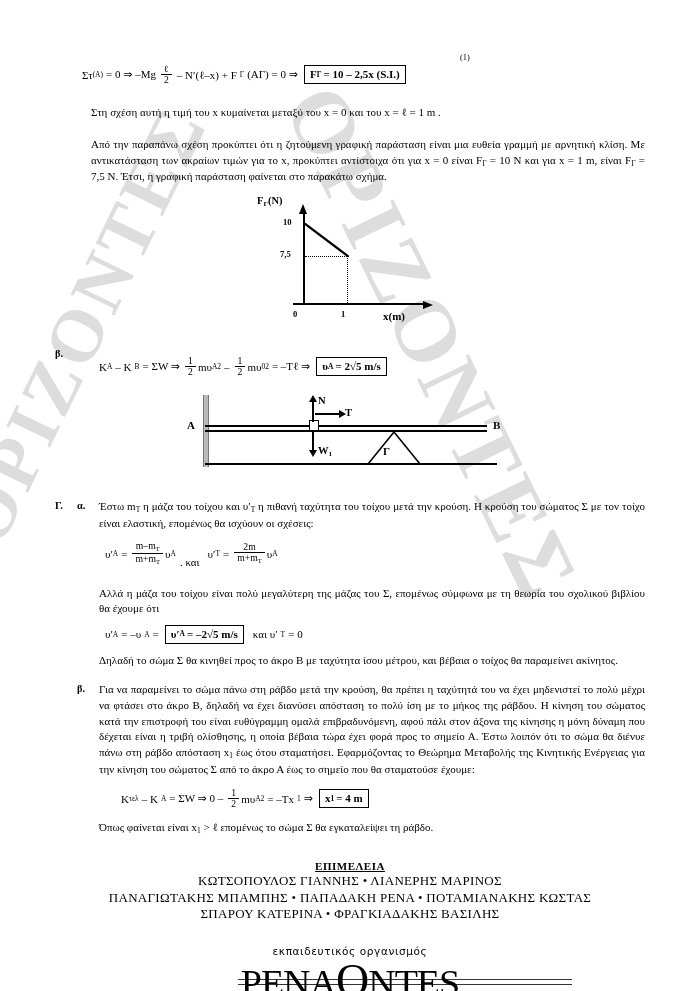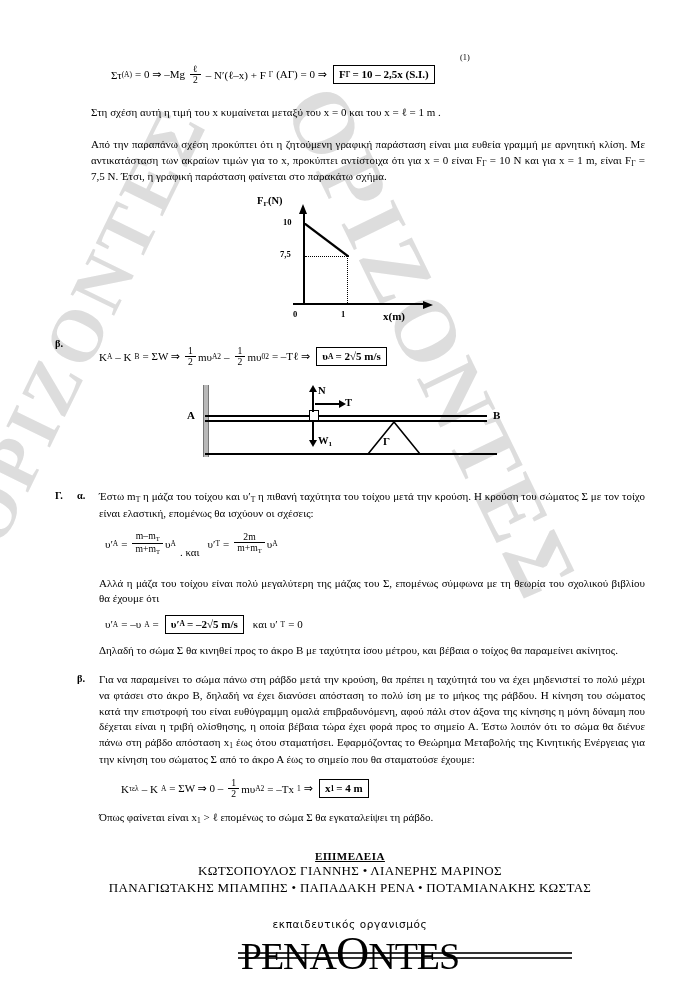--- a/index.html
+++ b/index.html
@@ -121,21 +121,21 @@
     font-size: 8.4px;
     left: 405px;
     top: -11px;
   }
 
   
   .chart-area {
     position: relative;
     width: 190px;
     height: 118px;
-    margin: 14px auto 12px auto;
+    margin: 14px auto 22px auto;
   }
   .axis-v { position: absolute; left: 48px; top: 14px; width: 1.6px; height: 92px; background: #000; }
   .axis-h { position: absolute; left: 38px; bottom: 12px; height: 1.6px; width: 132px; background: #000; }
   .arrow-up {
     position: absolute; left: 44px; top: 5px;
     width: 0; height: 0;
     border-left: 4.5px solid transparent;
     border-right: 4.5px solid transparent;
     border-bottom: 10px solid #000;
   }
@@ -298,21 +298,21 @@
 
   <div class="watermark">
     <div class="wm-text wm-1">ΟΡΙΖΟΝΤΕΣ</div>
     <div class="wm-text wm-2">ΟΡΙΖΟΝΤΕΣ</div>
   </div>
 
   <div class="content">
 
     <div class="eq-wrap">
       <div class="tag-1">(1)</div>
-      <div class="math" style="margin-left:56px;">
+      <div class="math" style="margin-left:27px;">
         <span>Στ</span>
           <sub>(Α)</sub>
         <span class="op">= 0 ⇒ –Mg</span>
         <span class="frac">
           <span class="num">ℓ</span>
           <span class="den">2</span>
         </span>
         <span class="op">– N′(ℓ–x) + F</span>
           <sub>Γ</sub>
         <span class="op">(ΑΓ) = 0 ⇒</span>
@@ -491,20 +491,21 @@
         </div>
 
         <p class="para" style="margin-top:10px;"><span>Όπως φαίνεται είναι  x</span><sub>1</sub><span> &gt; ℓ  επομένως το σώμα Σ θα εγκαταλείψει τη ράβδο.</span></p>
       </div>
     </div>
 
     <div class="footer">
       <div class="credit-title">ΕΠΙΜΕΛΕΙΑ</div>
       <div class="credit-line">ΚΩΤΣΟΠΟΥΛΟΣ ΓΙΑΝΝΗΣ • ΛΙΑΝΕΡΗΣ ΜΑΡΙΝΟΣ</div>
       <div class="credit-line">ΠΑΝΑΓΙΩΤΑΚΗΣ ΜΠΑΜΠΗΣ • ΠΑΠΑΔΑΚΗ ΡΕΝΑ • ΠΟΤΑΜΙΑΝΑΚΗΣ ΚΩΣΤΑΣ</div>
+      <div class="credit-line">ΣΠΑΡΟΥ ΚΑΤΕΡΙΝΑ • ΦΡΑΓΚΙΑΔΑΚΗΣ ΒΑΣΙΛΗΣ</div>
 
       <div class="logo-wrap">
         <div class="logo-sub">εκπαιδευτικός οργανισμός</div>
         <div class="logo-main-row">
           <div class="logo-rule r1"></div>
           <div class="logo-rule r2"></div>
           <div class="logo-main"><span class="mid">ΡΕΝΑ</span><span class="big">Ο</span><span class="mid">ΝΤΕ</span><span class="mid">S</span></div>
         </div>
       </div>
     </div>

